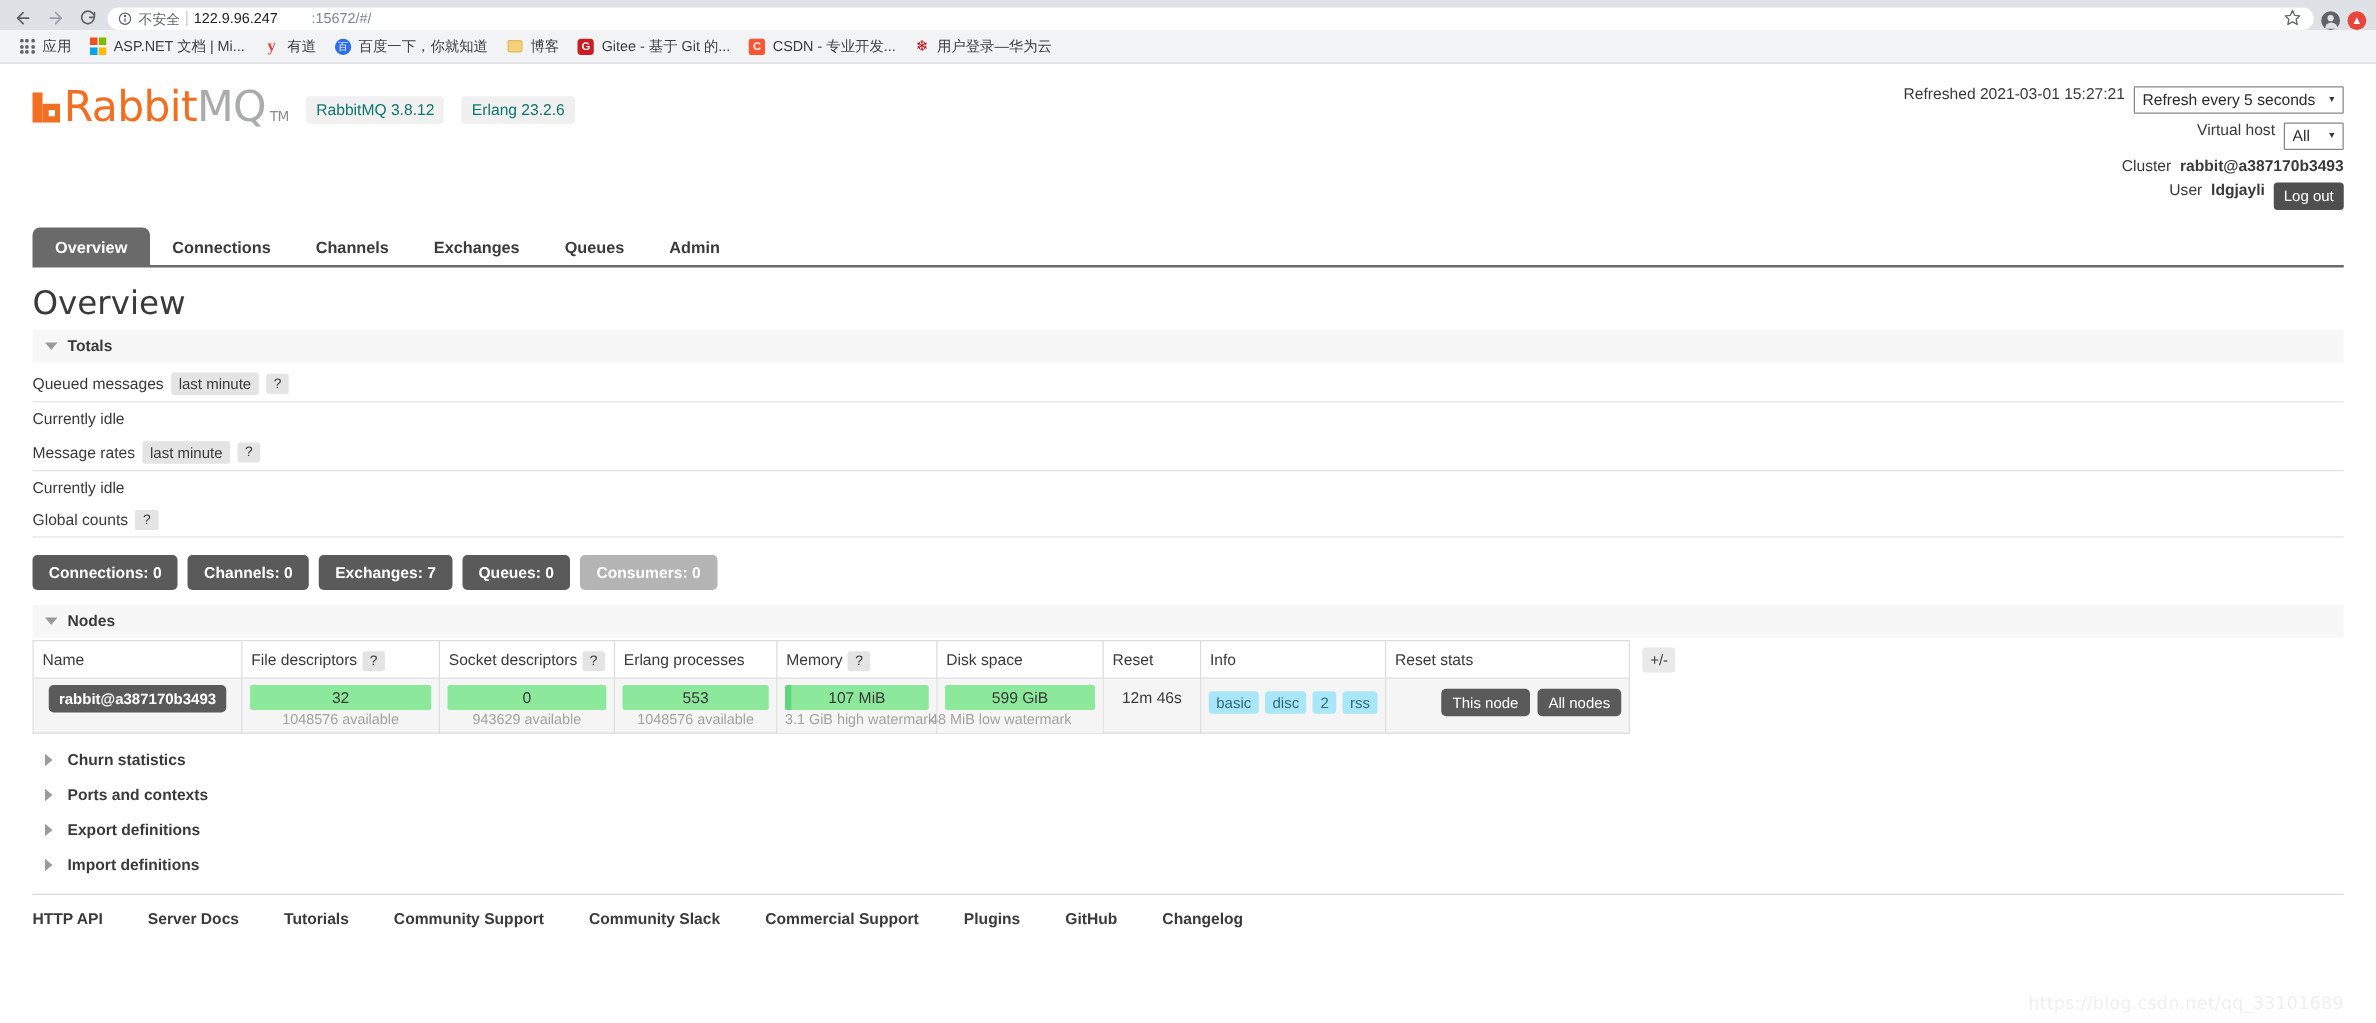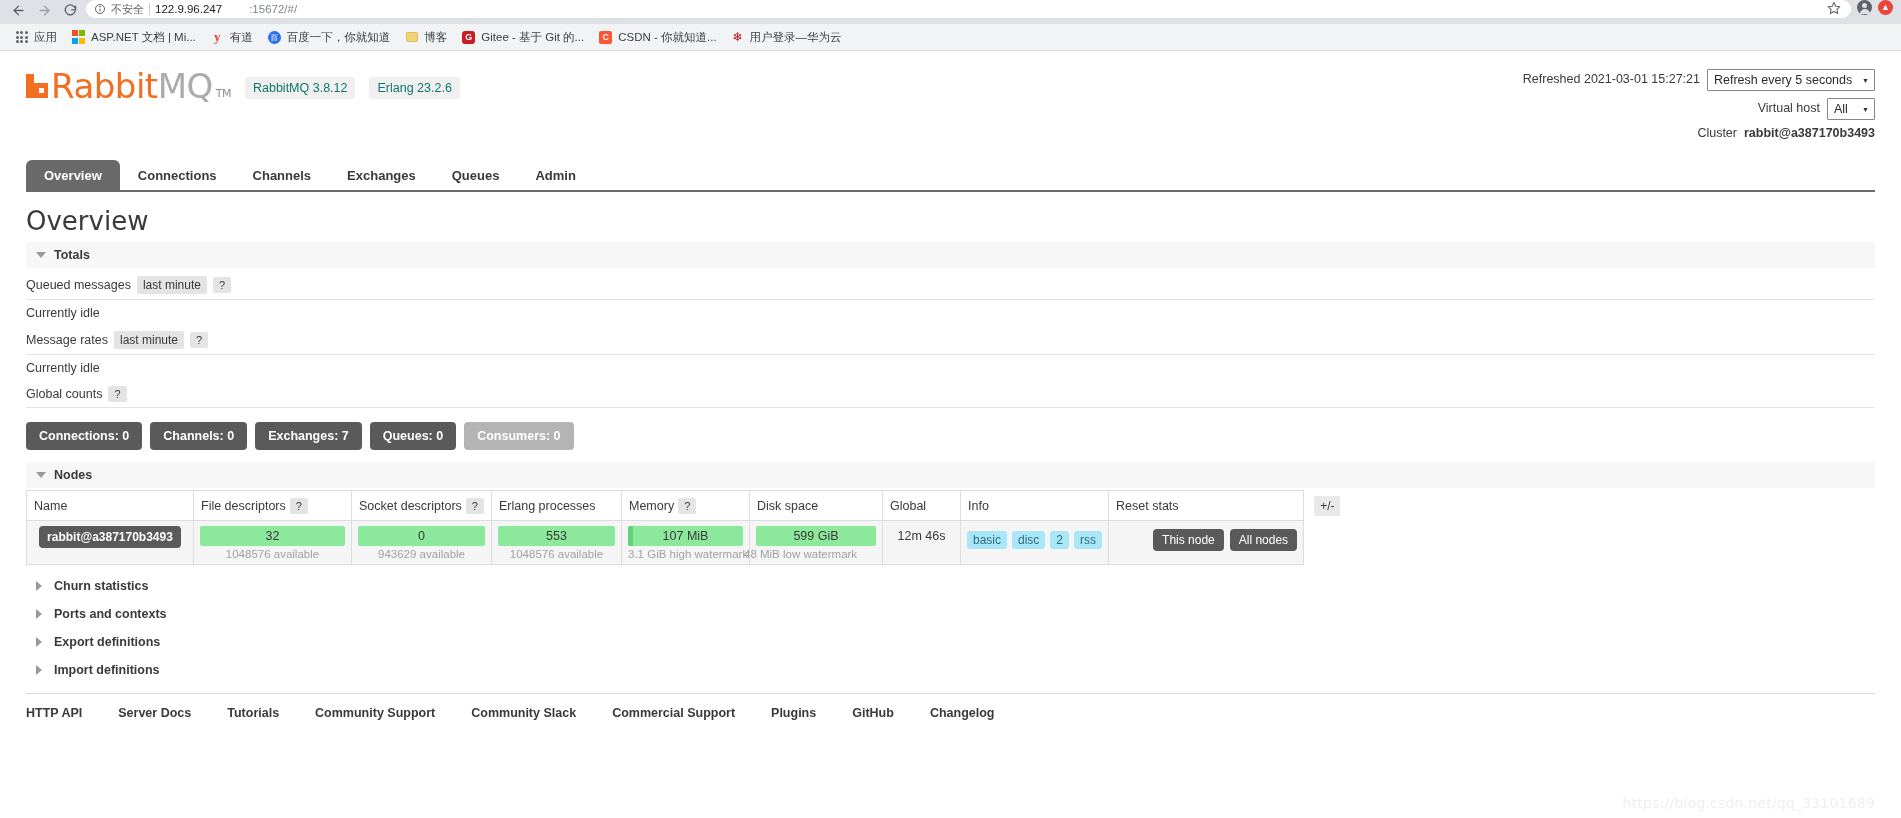--- a/index.html
+++ b/index.html
@@ -9,21 +9,21 @@
     background: #fff;
     font-family: "Liberation Sans", sans-serif;
     overflow: hidden;
   }
 
   
   .browser-top {
     height: 24px;
     background: #dee1e6;
     display: flex;
-    align-items: flex-start;
+    align-items: flex-end;
     padding: 0 8px;
     gap: 6px;
   }
   .nav-btn {
     width: 20px; height: 20px;
     display: flex; align-items: center; justify-content: center;
     color: #5f6368;
     flex: 0 0 auto;
   }
   .nav-btn svg { display:block; }
@@ -127,21 +127,21 @@
     border-radius: 3px;
     margin-bottom: 4px;
   }
   .hdr-right {
     margin-left:auto;
     text-align:right;
     font-size:12.5px;
     color:#3a3a3a;
     line-height: 1.05;
   }
-  .hdr-row { display:flex; align-items:center; justify-content:flex-end; gap:7px; margin-bottom:7px;}
+  .hdr-row { display:flex; justify-content:flex-end; gap:7px; margin-bottom:7px;}
   .sel {
     border:1px solid #888;
     background:#fff;
     font-size:12.5px;
     padding:3px 18px 3px 6px;
     font-family:"Liberation Sans",sans-serif;
     color:#2b2b2b;
     position:relative;
     border-radius:1px;
     cursor:pointer;
@@ -401,21 +401,21 @@
   <div class="bm">
     <span class="bm-ico">
         <span class="gitee-ic">G</span>
       </span>
     <span>Gitee - 基于 Git 的...</span>
   </div>
   <div class="bm">
     <span class="bm-ico">
         <span class="csdn-ic">C</span>
       </span>
-    <span>CSDN - 你就知道...</span>
+    <span>CSDN - 专业开发...</span>
   </div>
   <div class="bm">
     <span class="bm-ico hw-ic">❄</span>
     <span>用户登录—华为云</span>
   </div>
 </div>
 
 <div class="page">
 
   <div class="hdr">
@@ -446,20 +446,25 @@
         <span class="sel-wrap">
           <select class="sel" style="width:48px">
             <option>All</option>
           </select>
         </span>
       </div>
       <div class="hdr-row" style="margin-bottom:6px">
         <span>Cluster</span>
         <span class="bold">rabbit@a387170b3493</span>
       </div>
+      <div class="hdr-row" style="margin-bottom:0">
+        <span>User</span>
+        <span class="bold">ldgjayli</span>
+        <button class="logout-btn">Log out</button>
+      </div>
     </div>
   </div>
 
   <div class="tabs">
     <div class="tab active">Overview</div>
     <div class="tab">Connections</div>
     <div class="tab">Channels</div>
     <div class="tab">Exchanges</div>
     <div class="tab">Queues</div>
     <div class="tab">Admin</div>
@@ -506,21 +511,21 @@
 
   <table class="nodes">
     <thead>
       <tr>
         <th style="width:167px">Name</th>
         <th style="width:158px"><span>File descriptors</span><span class="qmark">?</span></th>
         <th style="width:140px"><span>Socket descriptors</span><span class="qmark">?</span></th>
         <th style="width:130px">Erlang processes</th>
         <th style="width:128px"><span>Memory</span><span class="qmark">?</span></th>
         <th style="width:133px">Disk space</th>
-        <th style="width:78px">Global</th>
+        <th style="width:78px">Reset</th>
         <th style="width:127px">Info</th>
         <th style="width:145px">Reset stats</th>
         <th class="plusminus-h"><span class="pm">+/-</span></th>
       </tr>
     </thead>
     <tbody>
       <tr>
         <td>
           <span class="node-tag">rabbit@a387170b3493</span>
         </td>

